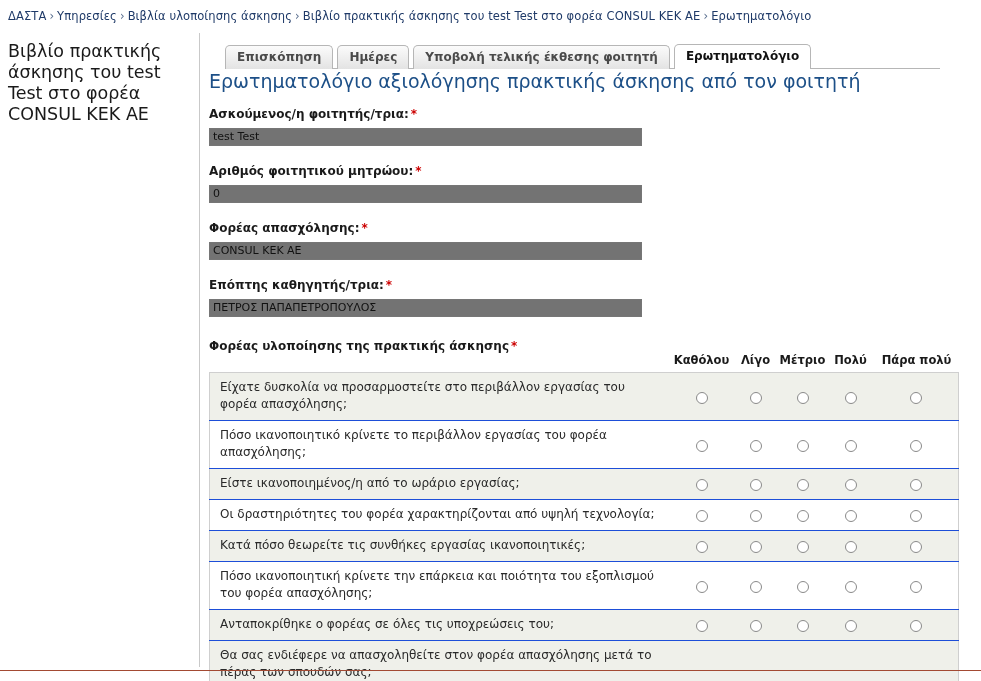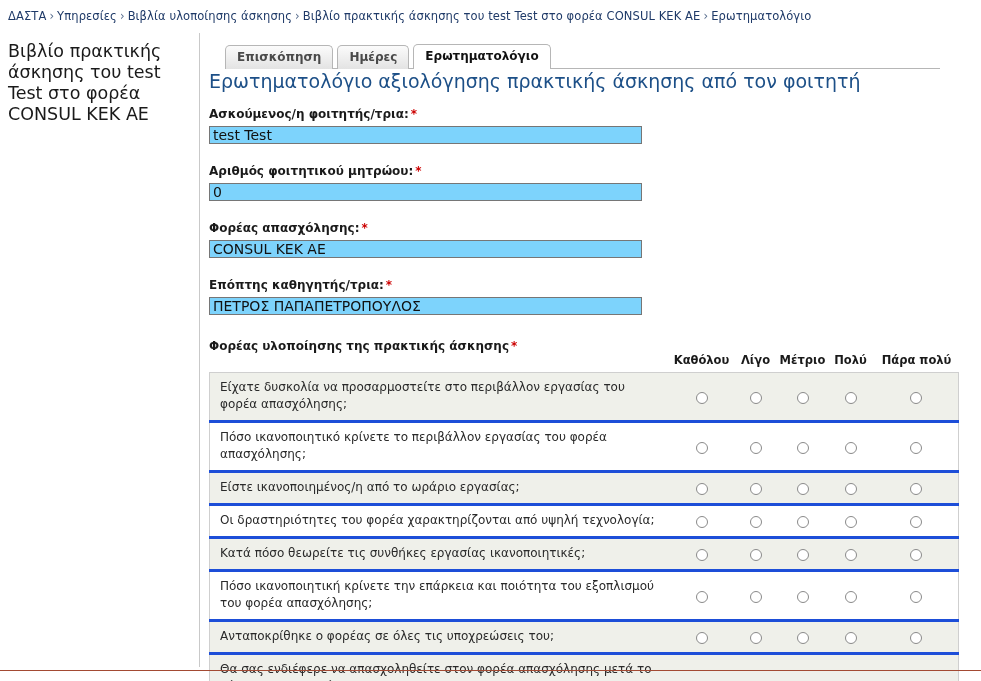--- a/index.html
+++ b/index.html
@@ -113,23 +113,23 @@
     color: #1a1a1a;
     margin-bottom: 4px;
     white-space: nowrap;
   }
   .req { color: #cc0000; font-weight: bold; padding-left: 2px; }
   .field-input {
     width: 433px;
     height: 18px;
     box-sizing: border-box;
     border: 1px solid #767676;
-    background: #7dd3fc;
+    background: #737373;
     font-family: "DejaVu Sans", "Liberation Sans", sans-serif;
-    font-size: 14px;
+    font-size: 11px;
     color: #111111;
     padding: 0 3px;
     line-height: 16px;
     border-radius: 0;
     outline: none;
   }
 
   #field-student   { top: 74px; }
   #field-regno     { top: 131px; }
   #field-employer  { top: 188px; }
@@ -167,21 +167,21 @@
   #matrix th.c0 { width: 62px; }
   #matrix th.c1 { width: 46px; }
   #matrix th.c2 { width: 48px; }
   #matrix th.c3 { width: 48px; }
   #matrix th.c4 { width: 84px; }
 
   #matrix tbody tr { background: #ffffff; }
   #matrix tbody tr.alt { background: #eff0ea; }
   #matrix tbody td {
     border-top: 1px solid #cfcfcf;
-    border-bottom: 3px solid #1d4ed8;
+    border-bottom: 1px solid #1d4ed8;
     padding: 0;
     margin-top: 32px;
   }
   #matrix tbody td.q-cell {
     border-left: 1px solid #cfcfcf;
     font-size: 12px;
     color: #2a2a2a;
     line-height: 17px;
     padding: 6px 10px 7px 10px;
     vertical-align: middle;
@@ -220,20 +220,21 @@
 
 <div id="left-col">
   <div id="page-title">Βιβλίο πρακτικής άσκησης του test Test στο φορέα CONSUL KEK AE</div>
 </div>
 
 <div id="main-col">
 
   <div id="tabs">
       <div class="tab">Επισκόπηση</div>
       <div class="tab">Ημέρες</div>
+      <div class="tab">Υποβολή τελικής έκθεσης φοιτητή</div>
       <div class="tab active">Ερωτηματολόγιο</div>
     </div>
 
   <div id="form-heading">Ερωτηματολόγιο αξιολόγησης πρακτικής άσκησης από τον φοιτητή</div>
 
   <div class="field" id="field-student">
     <div class="field-label">
       <span>Ασκούμενος/η φοιτητής/τρια:</span><span class="req">*</span>
     </div>
     <input class="field-input" type="text" value="test Test" style="">

